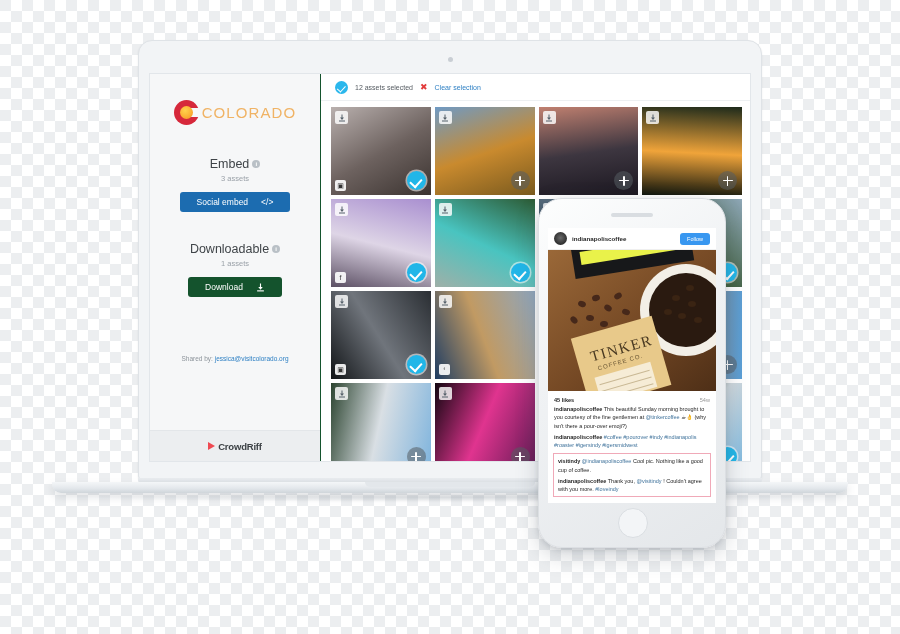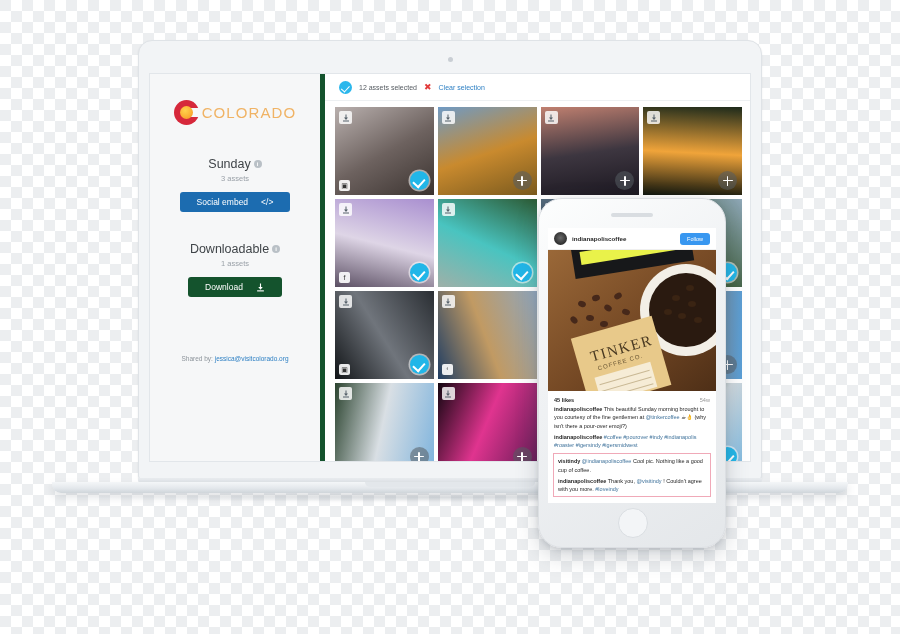--- a/index.html
+++ b/index.html
@@ -22,21 +22,21 @@
     position:absolute;left:50%;top:17px;width:5px;height:5px;margin-left:-2.5px;
     border-radius:50%;background:#c9ced4;
   }
   .screen{
     position:absolute;left:11px;top:33px;right:11px;bottom:18px;
     background:#ffffff;border:1px solid #e2e6ea;overflow:hidden;display:flex;
   }
 
   
   .sidebar{
-    width:170px;flex:0 0 170px;background:#f6f7f8;border-right:5px solid #14532d;
+    width:170px;flex:0 0 170px;background:#f6f7f8;border-right:1px solid #14532d;
     display:flex;flex-direction:column;
   }
   .sb-body{flex:1;padding-top:26px;text-align:center;}
   .logo{display:flex;align-items:center;justify-content:center;gap:3px;margin-bottom:32px;}
   .logo-c{
     position:relative;width:25px;height:25px;border-radius:50%;
     background:#d6283b;
   }
   .logo-c::after{
     content:"";position:absolute;right:-1px;top:50%;margin-top:-4.5px;
@@ -216,21 +216,21 @@
 
     <aside class="sidebar">
       <div class="sb-body">
 
         <div class="logo">
           <span class="logo-c"></span>
           <span class="logo-text">COLORADO</span>
         </div>
 
         <h3 class="sect-title">
-          <span>Sunday</span><span class="info-dot">i</span>
+          <span>Embed</span><span class="info-dot">i</span>
         </h3>
         <div class="sect-count">3 assets</div>
         <button class="btn btn-embed">
           <span>Social embed</span>
           <span>&lt;/&gt;</span>
         </button>
 
         <div class="gap"></div>
 
         <h3 class="sect-title">
@@ -244,20 +244,24 @@
               <rect x="2" y="13" width="12" height="2"></rect>
           </svg>
         </button>
 
         <div class="shared">
           <span>Shared by:</span>
           <a href="#">jessica@visitcolorado.org</a>
         </div>
       </div>
 
+      <div class="sb-foot">
+        <span class="cr-mark"></span>
+        <span class="cr-text">CrowdRiff</span>
+      </div>
     </aside>
 
     <section class="main">
       <div class="toolbar">
         <span class="chk-sm"></span>
         <span class="tb-text">12 assets selected</span>
         <span class="x-icon">✖</span>
         <span class="tb-link">Clear selection</span>
       </div>
 

